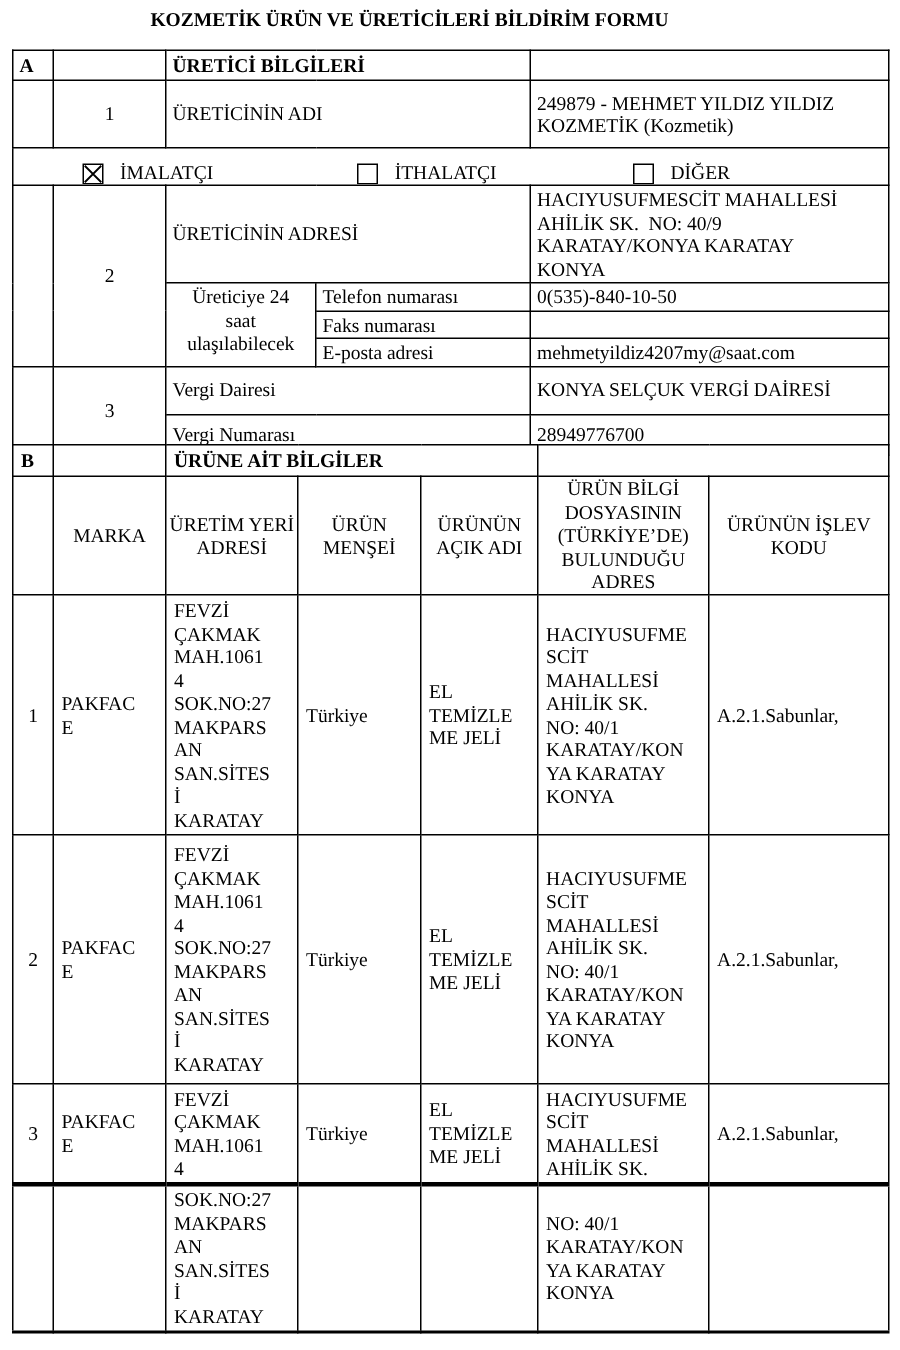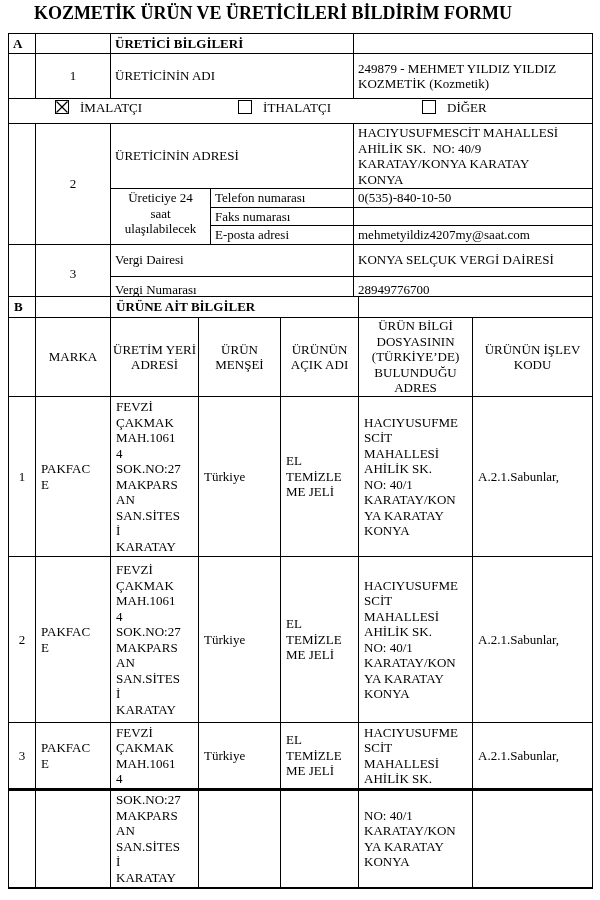--- a/index.html
+++ b/index.html
@@ -1,33 +1,33 @@
 <!DOCTYPE html>
 <html><head>
 <meta charset="utf-8">
 <style>
   html,body{margin:0;padding:0;background:#fff;}
   body{width:600px;height:900px;position:relative;font-family:"Liberation Serif","DejaVu Serif",serif;color:#000;}
   .page{position:absolute;inset:0;background:#ffffff;overflow:hidden;}
   .title{position:absolute;top:3px;left:0;width:546px;text-align:center;
-         font-weight:bold;font-size:18px;line-height:20px;}
+         font-weight:bold;font-size:13px;line-height:20px;}
   table{border-collapse:collapse;table-layout:fixed;position:absolute;left:8px;background:#fff;}
   #tA{top:33px;width:584px;}
   #tB{top:296px;width:584px;border-bottom:2.5px solid #000;}
   td{border:1px solid #000;padding:1px 4px;font-size:13px;line-height:15.5px;
      vertical-align:middle;overflow:hidden;word-wrap:break-word;}
   .b{font-weight:bold;}
   .c{text-align:center;}
   .pre{white-space:pre-line;}
   .prew{white-space:pre-wrap;}
   .vtop{vertical-align:top;text-align:center;}
   .val{padding-right:2px;margin-top:14px;}
   
   .cbcell{padding:0;}
-  .cbrow{display:flex;align-items:flex-start;height:23px;}
+  .cbrow{display:flex;align-items:flex-end;height:23px;}
   .cb{width:12px;height:12px;border:1.3px solid #000;flex:none;position:relative;background:#fff;}
   .cb svg{position:absolute;left:0;top:0;width:100%;height:100%;}
   .cblab{margin-left:11px;font-size:13px;white-space:nowrap;}
   .m1{margin-left:46px;} .m2{margin-left:96px;} .m3{margin-left:91px;}
   
   #tB td{padding:0 3px 0 5px;}
   #tB td.c{padding:0 1px;}
   #tB tr.hdr td{line-height:15.5px;}
   tr.cont td{border-top:3px solid #000;}
 </style>

